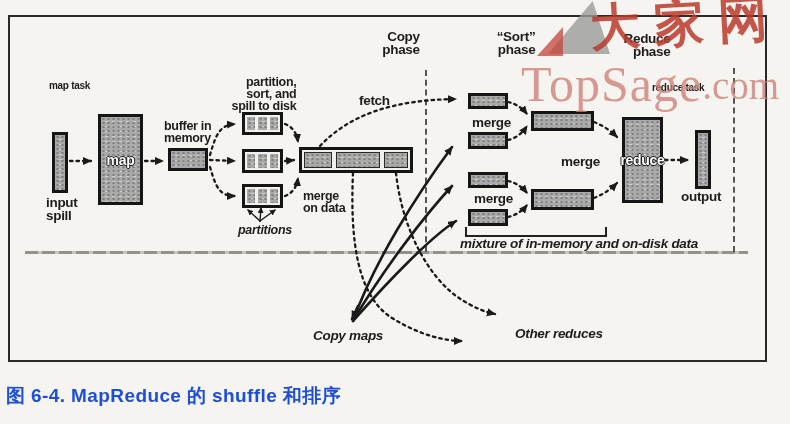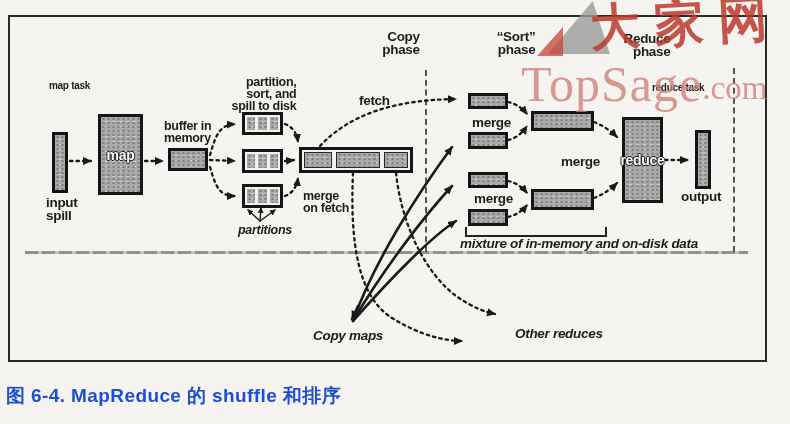--- a/index.html
+++ b/index.html
@@ -36,21 +36,21 @@
   
   .wm{pointer-events:none;}
   #wm-tri-gray{left:548px;top:1px;width:62px;height:53px;background:#9b9b9b;opacity:.8;
     clip-path:polygon(0% 100%,72% 0%,100% 100%);}
   #wm-tri-red{left:537px;top:27px;width:26px;height:29px;background:#c4443a;opacity:.75;
     clip-path:polygon(0% 100%,100% 0%,100% 100%);}
   #wm-brand{left:590px;top:-10px;font-family:"Liberation Serif",serif;font-weight:bold;
     font-size:50px;color:#bb3a2c;opacity:.85;letter-spacing:14px;transform:rotate(-3deg);white-space:nowrap;}
   #wm-site{left:521px;top:55px;font-family:"Liberation Serif",serif;
     font-size:50px;color:#cf827a;opacity:.8;white-space:nowrap;letter-spacing:1px;}
-  #wm-site .suffix{font-size:33px;position:relative;top:-2px;letter-spacing:0;}
+  #wm-site .suffix{font-size:39px;position:relative;top:-2px;letter-spacing:0;}
   
   #caption{left:6px;top:383px;font-size:19px;font-weight:bold;letter-spacing:.4px;color:#1d4ed8;}
   svg{position:absolute;left:0;top:0;pointer-events:none;}
 </style>
 </head>
 <body>
 
 <div id="page">
 
   <div class="abs" id="outer-border"></div>
@@ -107,21 +107,21 @@
   </svg>
 
   <div class="lbl big abs" style="left:49px;top:78px;">map task</div>
 
   <div class="bx fill" style="left:52px;top:132px;width:16px;height:61px;"></div>
   <div class="lbl mid" style="left:46px;top:196px;">
     <div>input</div>
     <div>spill</div>
   </div>
 
-  <div class="bx fill" style="left:98px;top:114px;width:45px;height:81px;">
+  <div class="bx fill" style="left:98px;top:114px;width:45px;height:91px;">
     <div class="boxlabel">map</div>
   </div>
 
   <div class="lbl" style="left:164px;top:120px;">
     <div>buffer in</div>
     <div>memory</div>
   </div>
   <div class="bx fill" style="left:168px;top:148px;width:40px;height:23px;"></div>
 
   <div class="lbl center" style="left:264px;top:76px;">
@@ -155,21 +155,21 @@
 
   <div class="bx" style="left:299px;top:147px;width:114px;height:26px;">
     <div class="cells" style="gap:4px;">
       <div class="cell fill bordered" style="flex:0 0 26px;"></div>
       <div class="cell fill bordered"></div>
       <div class="cell fill bordered" style="flex:0 0 22px;"></div>
     </div>
   </div>
   <div class="lbl" style="left:303px;top:190px;">
     <div>merge</div>
-    <div>on fetch</div>
+    <div>on data</div>
   </div>
 
   <div class="lbl mid" style="left:359px;top:94px;">fetch</div>
 
   <div class="lbl mid center" style="left:401px;top:30px;">
     <div>Copy</div>
     <div>phase</div>
   </div>
   <div class="lbl mid center" style="left:516px;top:30px;">
     <div>“Sort”</div>

